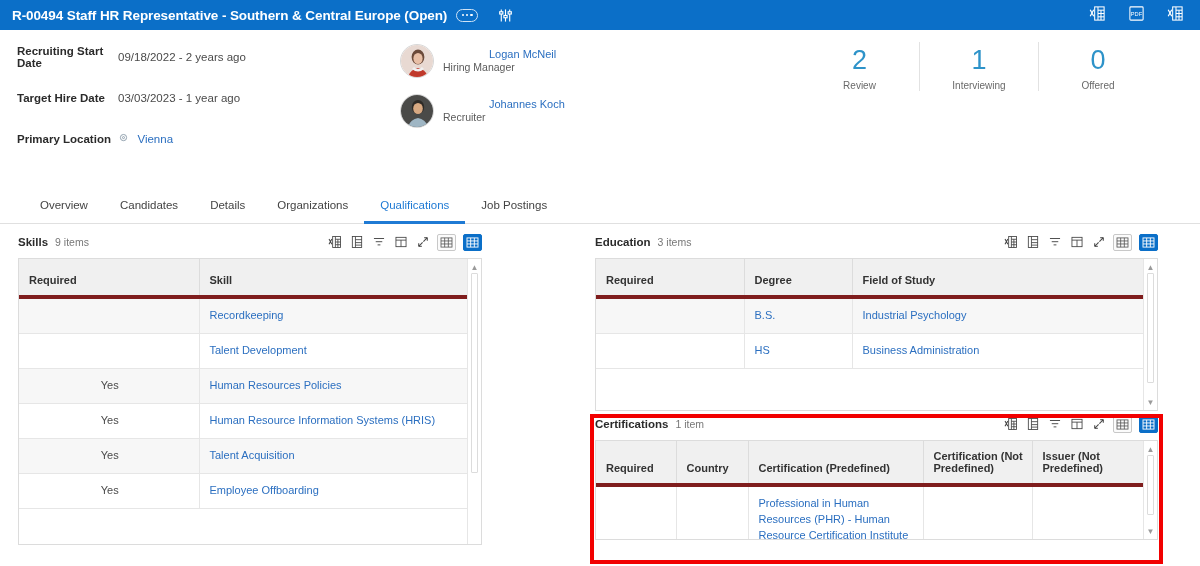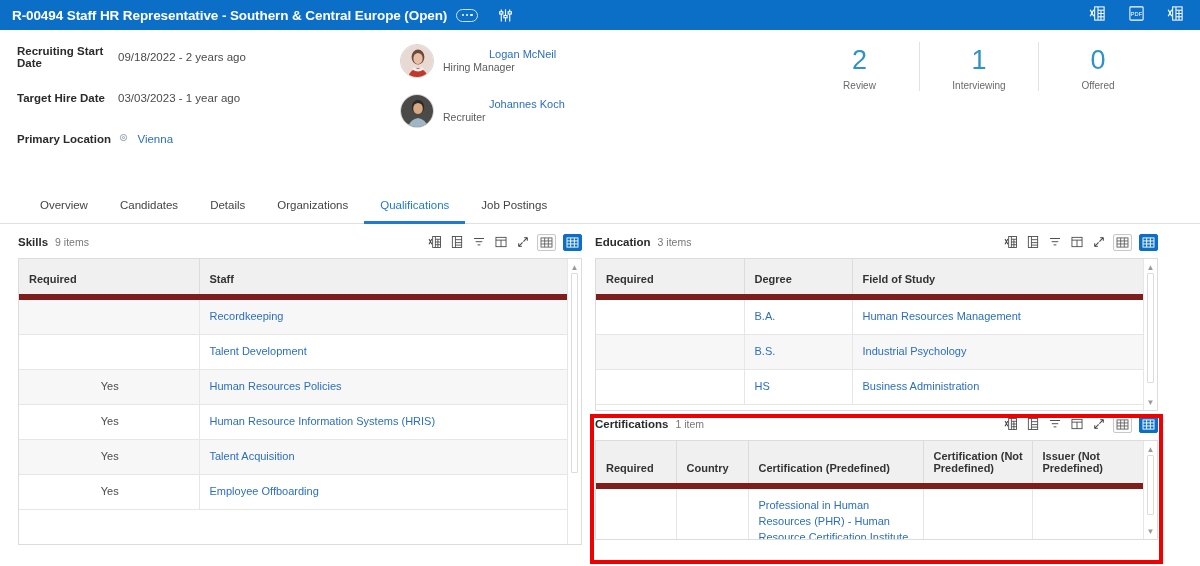--- a/index.html
+++ b/index.html
@@ -137,21 +137,21 @@
   .grid-wrap {
     border: 1px solid #dcdcdc;
     background: #fff;
     position: relative;
     overflow: hidden;
   }
   table.grid { border-collapse: collapse; width: 100%; table-layout: fixed; }
   table.grid th {
     background: #f0f0f0;
     border-right: 1px solid #dcdcdc;
-    border-bottom: 6px solid #7f1d1d;
+    border-bottom: 4px solid #7f1d1d;
     text-align: left;
     font-size: 11px;
     font-weight: bold;
     color: #333;
     padding: 9px 8px 9px 10px;
     vertical-align: bottom;
     height: 38px;
   }
   table.grid td {
     border-right: 1px solid #e6e6e6;
@@ -332,21 +332,21 @@
   <div class="tab">Overview</div>
   <div class="tab">Candidates</div>
   <div class="tab">Details</div>
   <div class="tab">Organizations</div>
   <div class="tab active">Qualifications</div>
   <div class="tab">Job Postings</div>
 </div>
 
 <div class="panels">
 
-  <div class="panel" style="left:18px; top:8px; width:564px;">
+  <div class="panel" style="left:18px; top:8px; width:464px;">
     <div class="panel-head">
       <span class="panel-title">Skills</span>
       <span class="panel-count">9 items</span>
       <span class="panel-tools">
         <span class="tool">
           <svg width="14" height="14" viewBox="0 0 18 18" fill="none" stroke="#444" stroke-width="1.1">
             <rect x="6" y="2" width="10" height="14"></rect>
               <line x1="9.5" y1="2" x2="9.5" y2="16"></line>
             <line x1="9.5" y1="5.5" x2="16" y2="5.5"></line>
               <line x1="9.5" y1="9" x2="16" y2="9"></line>
@@ -411,21 +411,21 @@
 
     <div class="grid-wrap" style="height:287px;">
       <table class="grid">
         <colgroup>
             <col style="width:180px">
             <col>
           </colgroup>
         <thead>
           <tr>
             <th>Required</th>
-            <th>Staff</th>
+            <th>Skill</th>
           </tr>
         </thead>
         <tbody>
           <tr class="alt">
             <td class="req"></td>
             <td>Recordkeeping</td>
           </tr>
           <tr>
             <td class="req"></td>
             <td>Talent Development</td>
@@ -533,25 +533,20 @@
             <col>
           </colgroup>
         <thead>
           <tr>
             <th>Required</th>
             <th>Degree</th>
             <th>Field of Study</th>
           </tr>
         </thead>
         <tbody>
-          <tr>
-            <td class="req"></td>
-            <td>B.A.</td>
-            <td>Human Resources Management</td>
-          </tr>
           <tr class="alt">
             <td class="req"></td>
             <td>B.S.</td>
             <td>Industrial Psychology</td>
           </tr>
           <tr>
             <td class="req"></td>
             <td>HS</td>
             <td>Business Administration</td>
           </tr>

